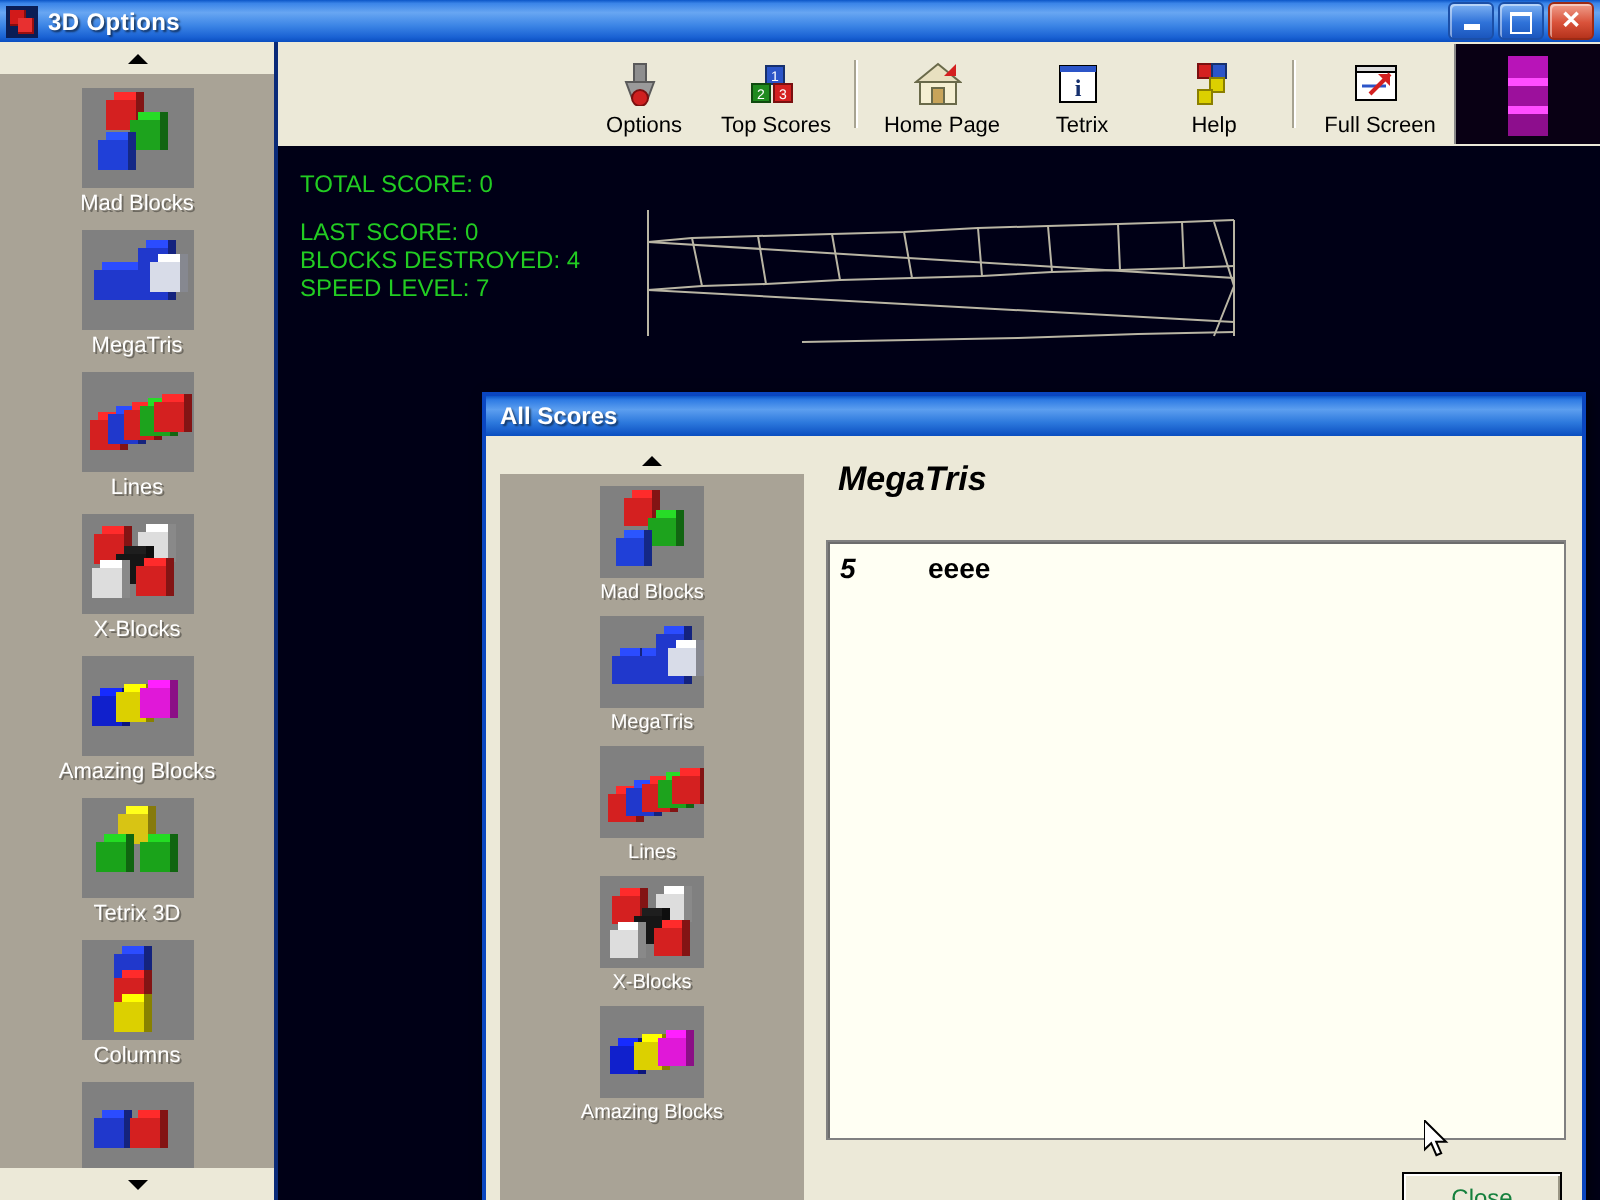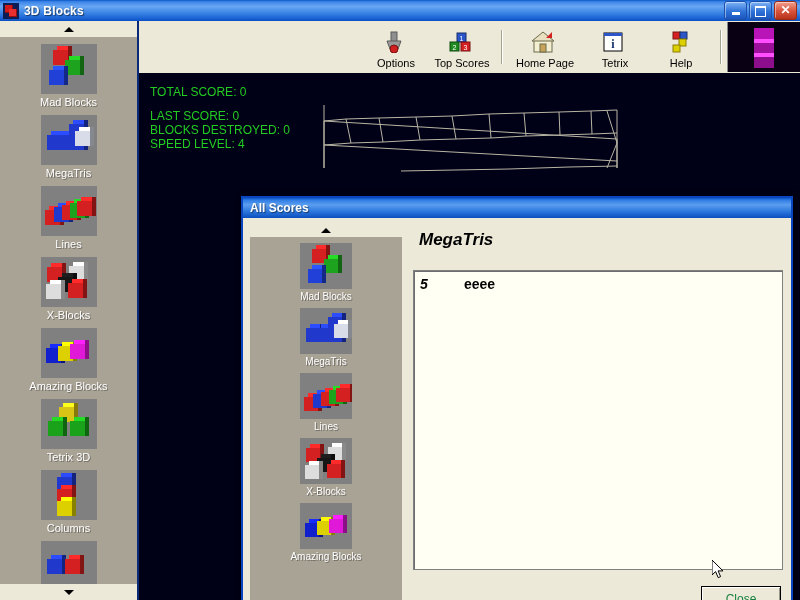--- a/index.html
+++ b/index.html
@@ -139,21 +139,21 @@
 </head>
 <body>
 
 <div id="app">
 
   <div class="titlebar">
     <div class="tb-icon">
       <div class="c1"></div>
         <div class="c2"></div>
     </div>
-    <div class="tb-title">3D Blocks</div>
+    <div class="tb-title">3D Options</div>
     <div class="tb-buttons">
       <div class="tbtn">
         <div class="g">
             <div class="min-g"></div>
           </div>
       </div>
       <div class="tbtn">
         <div class="g">
             <div class="max-g"></div>
           </div>
@@ -405,35 +405,45 @@
         <div class="tool">
           <div class="ico"><svg width="24" height="22" viewBox="0 0 24 22">
               <rect x="6" y="1" width="7" height="7" fill="#d42020" stroke="#7a1010"></rect>
               <rect x="13" y="1" width="7" height="7" fill="#2c55c8" stroke="#16306e"></rect>
               <rect x="12" y="8" width="7" height="7" fill="#dcd000" stroke="#8a7f00"></rect>
               <rect x="6" y="14" width="7" height="7" fill="#dcd000" stroke="#8a7f00"></rect>
             </svg></div>
           <div class="lbl">Help</div>
         </div>
         <div class="sep"></div>
+        <div class="tool wide">
+          <div class="ico"><svg width="24" height="22" viewBox="0 0 24 22">
+              <rect x="2" y="2" width="20" height="17" fill="#ffffff" stroke="#000"></rect>
+              <rect x="2" y="2" width="20" height="3" fill="#dcdcdc" stroke="#000"></rect>
+              <path d="M5,12 L17,12" stroke="#2c55c8" stroke-width="1.5"></path>
+              <path d="M9,16 L19,6" stroke="#d42020" stroke-width="2"></path>
+              <path d="M19,6 L13,6 L19,12 Z" fill="#d42020"></path>
+            </svg></div>
+          <div class="lbl">Full Screen</div>
+        </div>
       </div>
     <div class="preview">
       <div class="pv-blk" style="left:26px;top:6px;width:20px;height:11px;background:#b814b8;"></div>
       <div class="pv-blk" style="left:26px;top:17px;width:20px;height:4px;background:#ff4dff;"></div>
       <div class="pv-blk" style="left:26px;top:21px;width:20px;height:10px;background:#9c109c;"></div>
       <div class="pv-blk" style="left:26px;top:31px;width:20px;height:4px;background:#ff4dff;"></div>
       <div class="pv-blk" style="left:26px;top:35px;width:20px;height:11px;background:#8d0e8d;"></div>
     </div>
   </div>
 
   <div class="game">
     <div class="stat" style="left:11px;top:12px;">TOTAL SCORE: 0</div>
     <div class="stat" style="left:11px;top:36px;">LAST SCORE: 0</div>
-    <div class="stat" style="left:11px;top:50px;">BLOCKS DESTROYED: 0</div>
-    <div class="stat" style="left:11px;top:64px;">SPEED LEVEL: 4</div>
+    <div class="stat" style="left:11px;top:50px;">BLOCKS DESTROYED: 4</div>
+    <div class="stat" style="left:11px;top:64px;">SPEED LEVEL: 7</div>
 
     <svg class="grid-svg" width="661" height="527">
       <g stroke="#b9b5a4" stroke-width="1" fill="none">
         <path d="M185,32 L185,95"></path>
         <path d="M185,48 L478,66 L478,95 M185,72 L478,88"></path>
         <path d="M185,48 L207,46 L240,45 L277,44 L313,43 L350,41 L385,40 L420,39 L452,38 L478,37"></path>
         <path d="M185,72 L212,70 L244,69 L281,67 L317,66 L352,65 L387,63 L421,62 L453,61 L478,60"></path>
         <path d="M207,46 L212,70 M240,45 L244,69 M277,44 L281,67 M313,43 L317,66
                  M350,41 L352,65 M385,40 L387,63 M420,39 L421,62 M452,38 L453,61"></path>
         <path d="M185,48 L185,95 M478,37 L478,95"></path>

